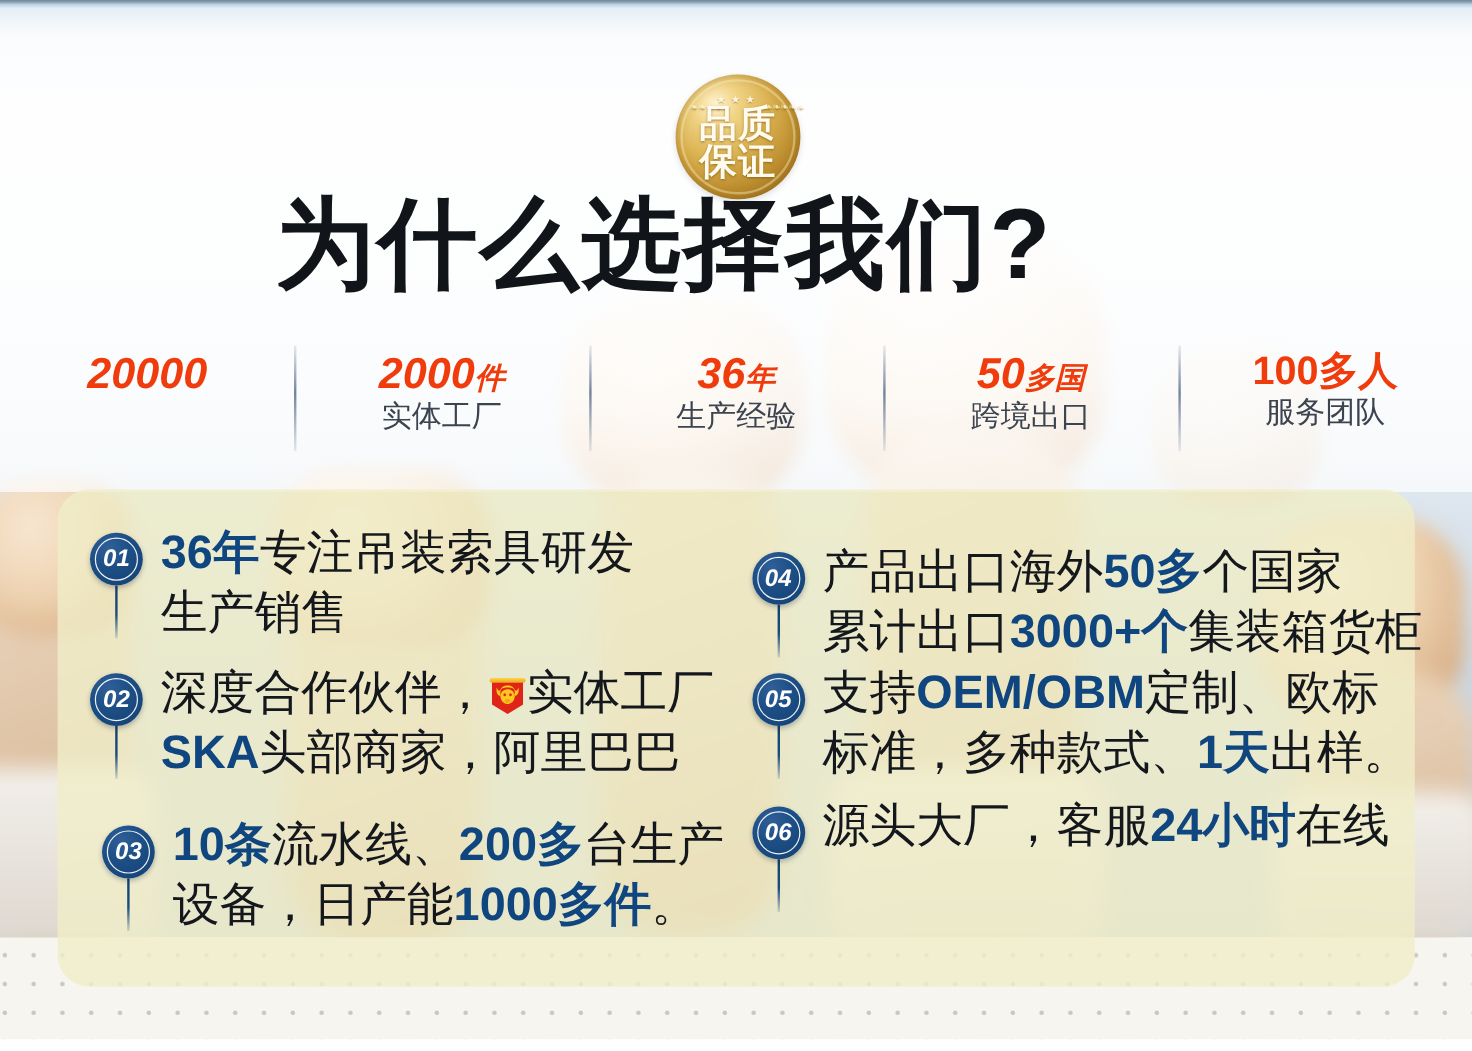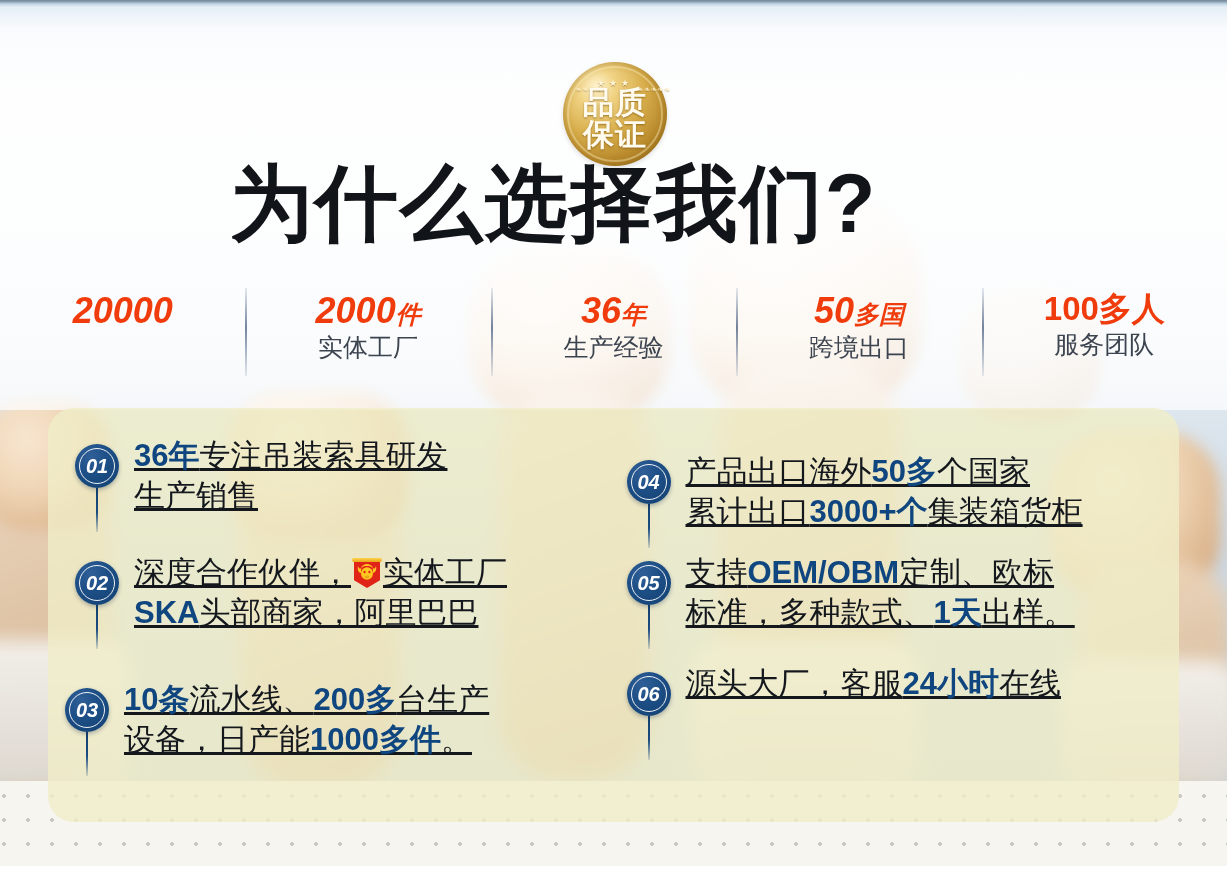--- a/index.html
+++ b/index.html
@@ -202,25 +202,24 @@
     font-style:italic;
     letter-spacing:0;
     line-height:1;
   }
   .pin{
     width:2px;height:44px;
     background:linear-gradient(180deg,#14406f 0%,#1b4c80 55%,rgba(27,76,128,.15) 100%);
   }
   .item-text{
     padding-left:10px;
-    font-size:31px;
+    font-size:39px;
     line-height:1.28;
     color:#14181d;
     white-space:nowrap;
-    text-decoration:underline;
   }
   .item-text b{color:#10467f;font-weight:bold;}
 
   
   .bull{
     display:inline-block;
     width:30px;height:31px;
     vertical-align:-5px;
     position:relative;
     margin:0 1px;
@@ -345,21 +344,21 @@
                     <path d="M2 2 C1 6 3 9 5 9 L5 6 C5 3 7 2 11 2 C15 2 17 3 17 6 L17 9 C19 9 21 6 20 2 C19 5 18 5 17 4 C16 1 13 0 11 0 C9 0 6 1 5 4 C4 5 3 5 2 2 Z" fill="#ffc71f"></path>
                     <ellipse cx="11" cy="9.5" rx="6" ry="6.2" fill="#ffc71f"></ellipse>
                     <ellipse cx="8.6" cy="8" rx="1.1" ry="1.3" fill="#e02418"></ellipse>
                     <ellipse cx="13.4" cy="8" rx="1.1" ry="1.3" fill="#e02418"></ellipse>
                     <ellipse cx="11" cy="13" rx="2.4" ry="1.6" fill="#e8a818"></ellipse>
                   </svg></span><span>实体工厂</span></div>
             <div><b>SKA</b><span>头部商家，阿里巴巴</span></div>
           </div>
         </div>
 
-        <div class="item" style="left:12px;top:272px;">
+        <div class="item" style="left:32px;top:272px;">
           <div class="badge-wrap">
             <div class="badge">
                 <span>03</span>
               </div>
             <div class="pin"></div>
           </div>
           <div class="item-text">
             <div><b>10条</b><span>流水线、</span><b>200多</b><span>台生产</span></div>
             <div><span>设备，日产能</span><b>1000多件</b><span>。</span></div>
           </div>

